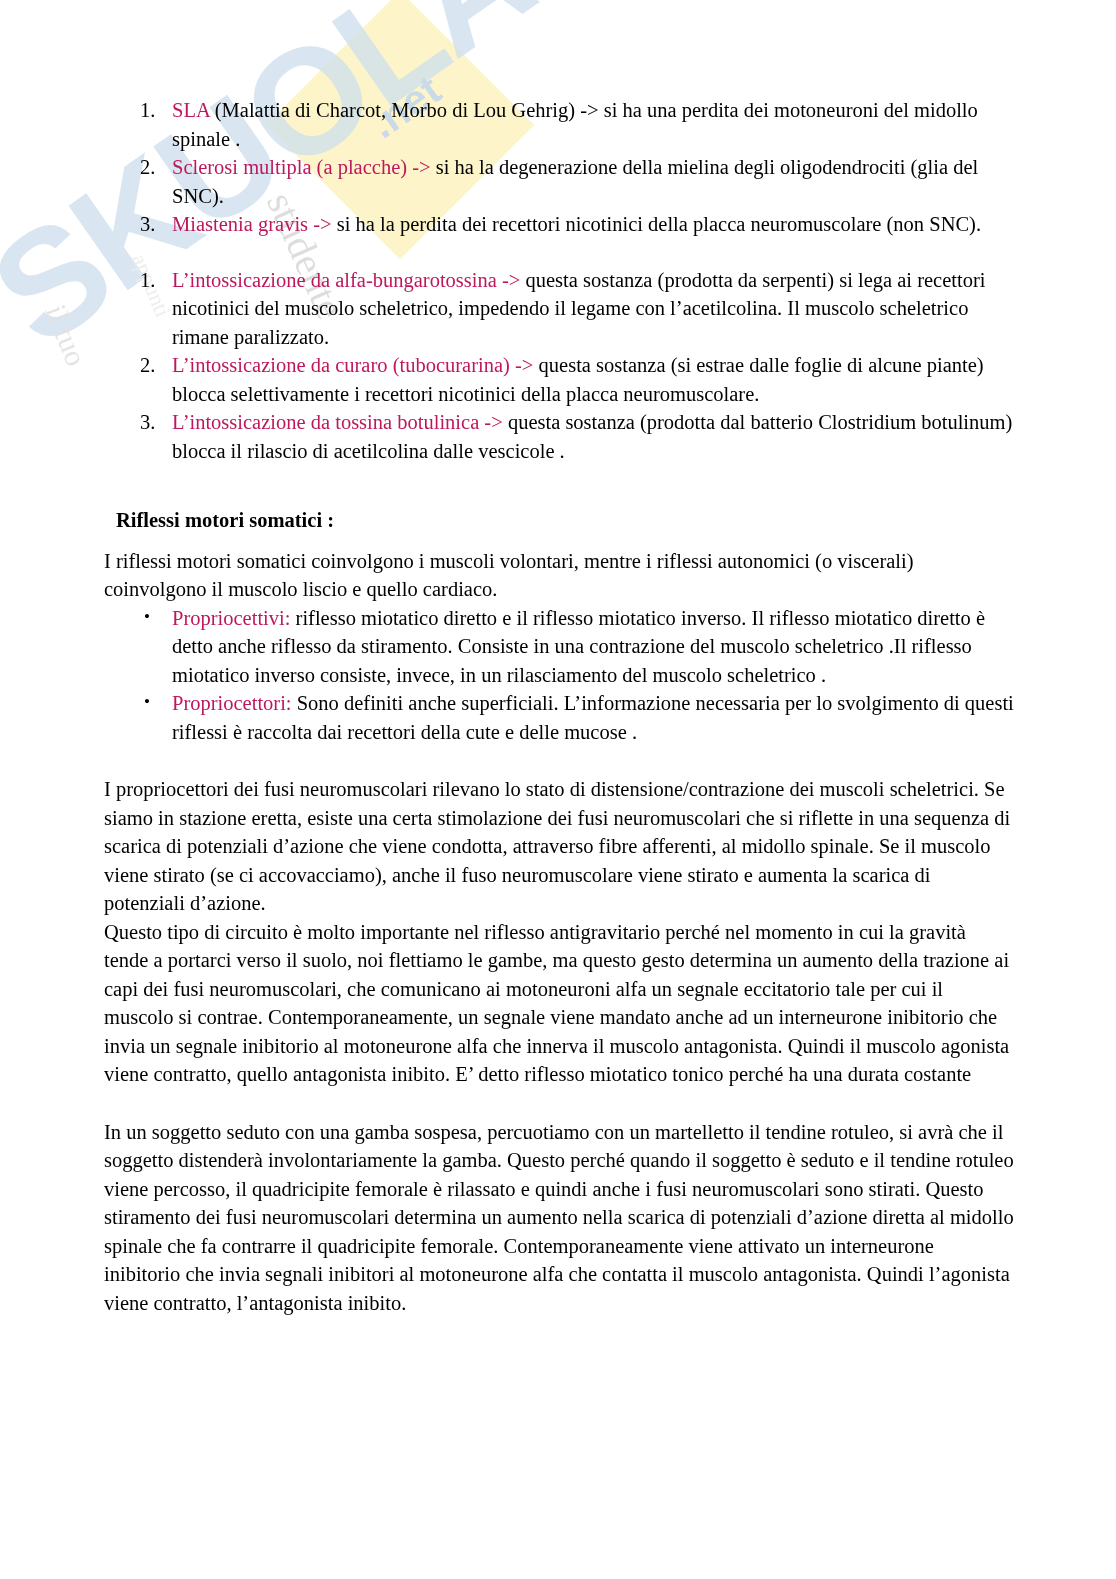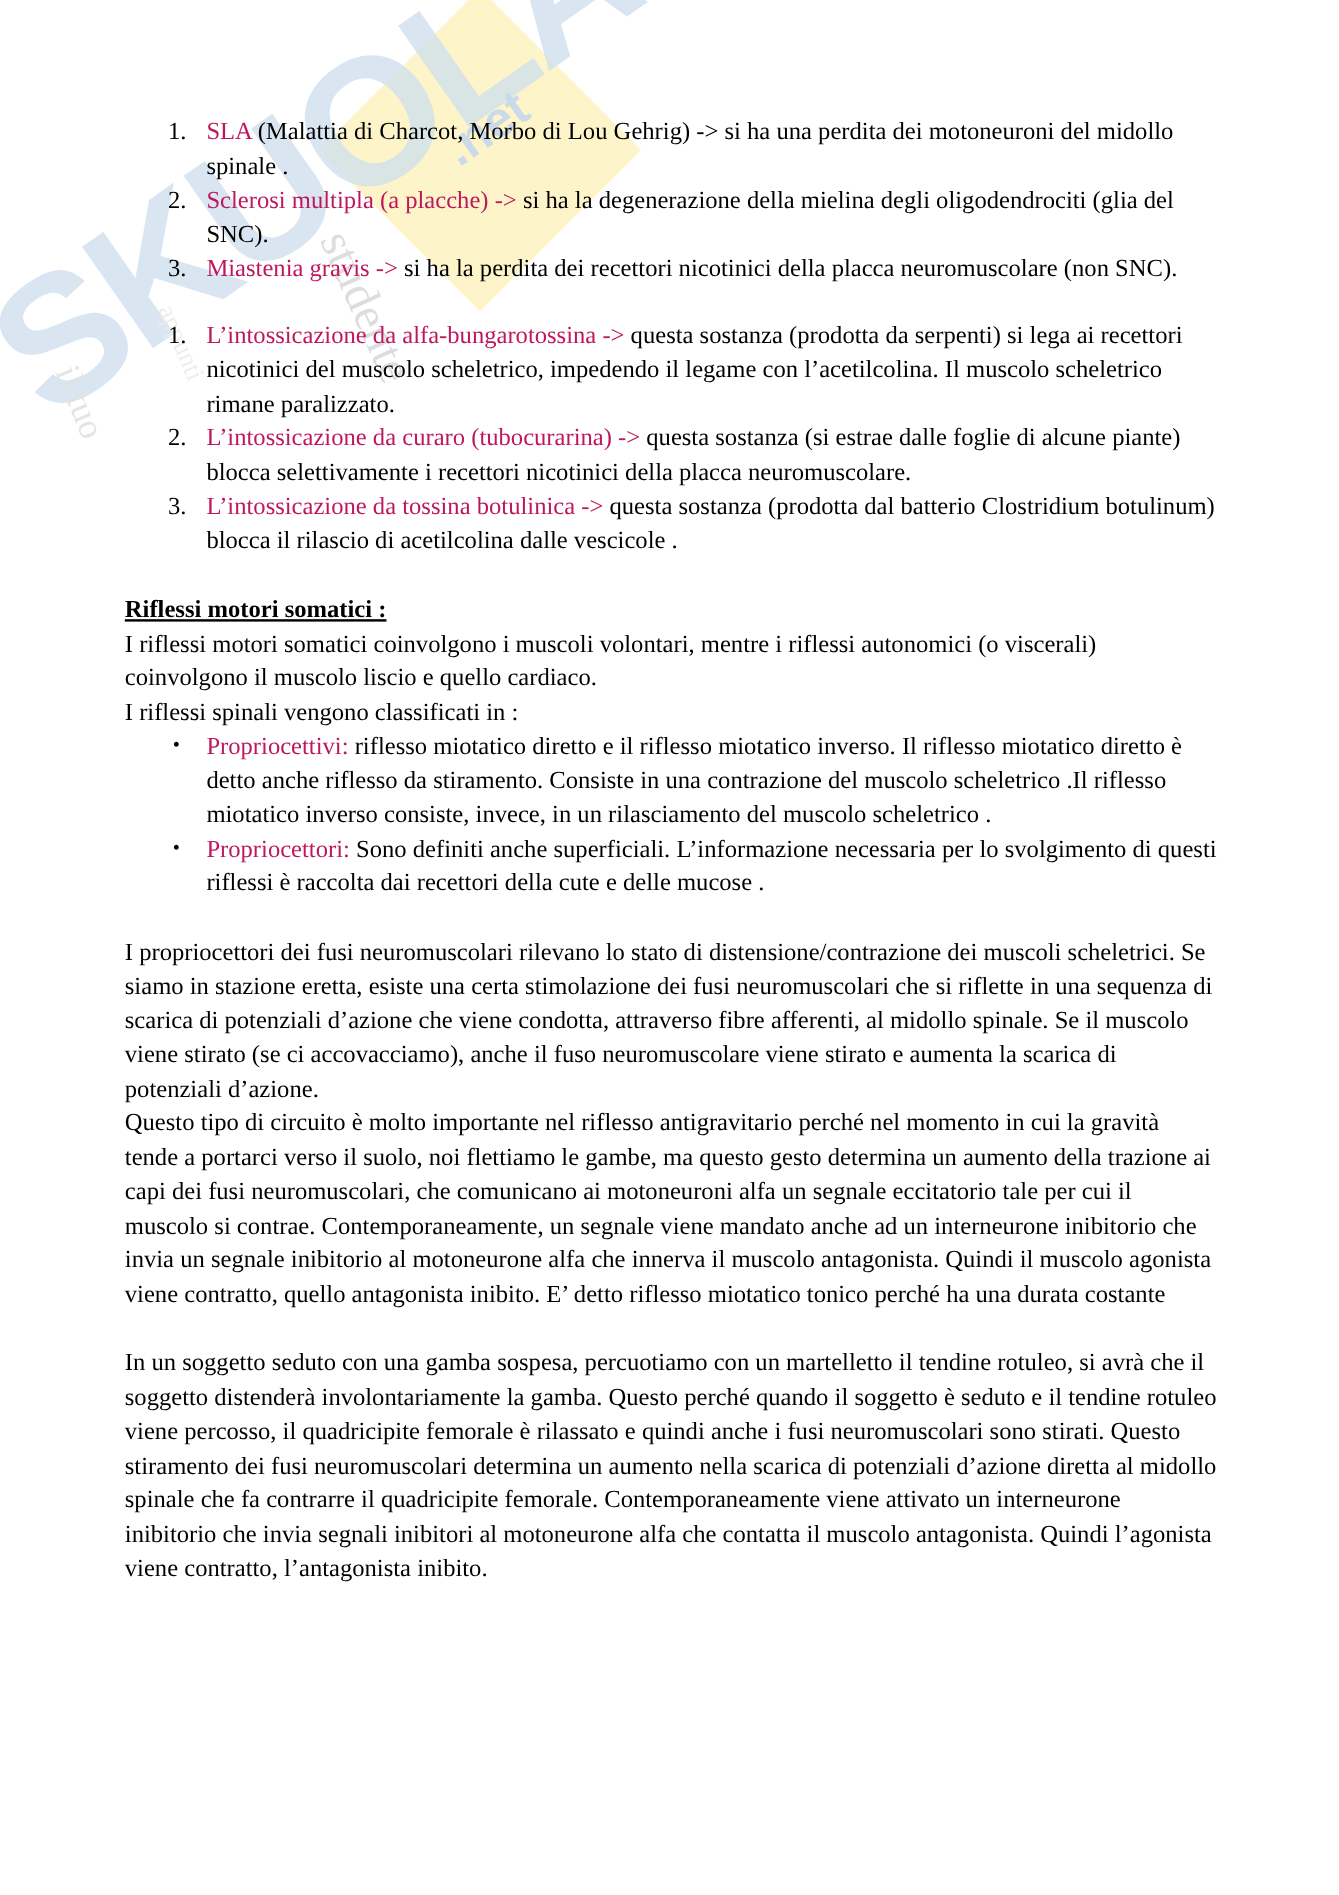--- a/index.html
+++ b/index.html
@@ -146,23 +146,22 @@
     position: absolute;
     left: 40px;
     top: -1px;
     font-size: 17px;
   }
 
   .para {
     margin: 0;
   }
   .heading {
-    margin: 0;
+    margin: 12px;
     font-weight: bold;
-    text-decoration: underline;
   }
   .red {
     color: #be185d;
   }
   .gap-md { height: 27px; }
   .gap-lg { height: 29px; }
 </style>
 </head>
 <body>
 
@@ -203,21 +202,20 @@
       </li>
       <li>
         <span class="marker">3.</span><span class="red">L’intossicazione da tossina botulinica -&gt;</span><span> questa sostanza (prodotta dal batterio Clostridium botulinum) blocca il rilascio di acetilcolina dalle vescicole .</span>
       </li>
     </ol>
 
     <div class="gap-lg"></div>
 
     <p class="heading">Riflessi motori somatici :</p>
     <p class="para">I riflessi motori somatici coinvolgono i muscoli volontari, mentre i riflessi autonomici (o viscerali) coinvolgono il muscolo liscio e quello cardiaco.</p>
-    <p class="para">I riflessi spinali vengono classificati in :</p>
 
     <ul class="bullist">
       <li>
         <span class="bullet">•</span><span class="red">Propriocettivi:</span><span> riflesso miotatico diretto e il riflesso miotatico inverso. Il riflesso miotatico diretto è detto anche riflesso da stiramento. Consiste in una contrazione del muscolo scheletrico .Il riflesso miotatico inverso consiste, invece, in un rilasciamento del muscolo scheletrico .</span>
       </li>
       <li>
         <span class="bullet">•</span><span class="red">Propriocettori:</span><span> Sono definiti anche superficiali. L’informazione necessaria per lo svolgimento di questi riflessi è raccolta dai recettori della cute e delle mucose .</span>
       </li>
     </ul>
 

